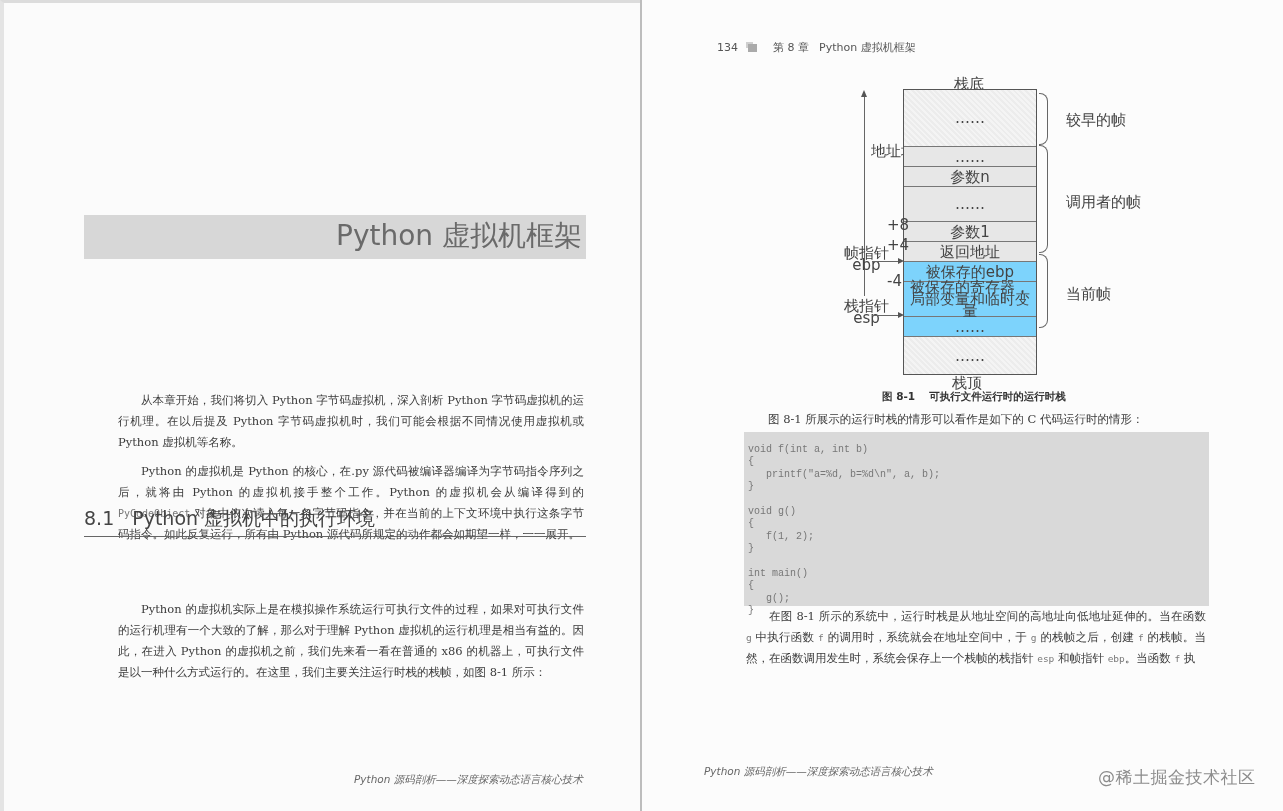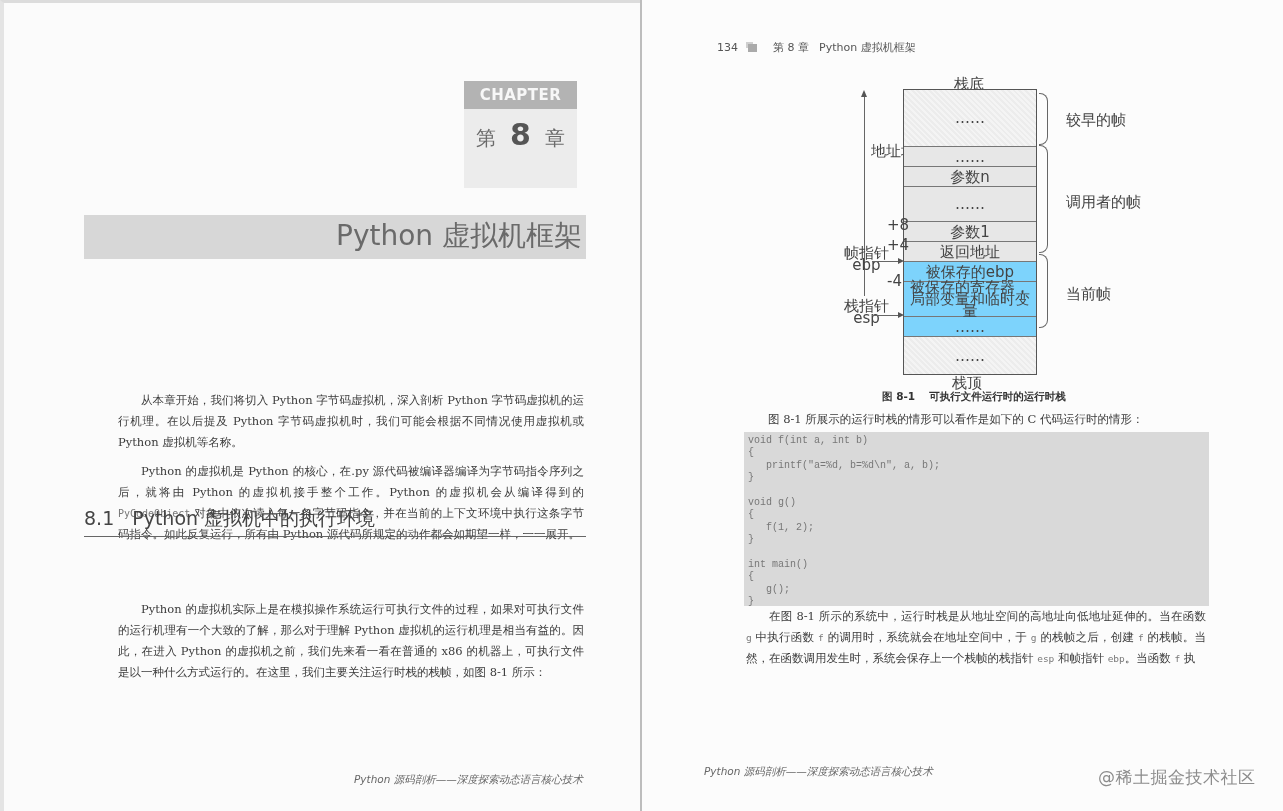--- a/index.html
+++ b/index.html
@@ -52,36 +52,30 @@
   .arrow-up { position:absolute; left:34px; top:26px; width:1px; height:200px; background:#666; }
   .arrow-up::before { content:""; position:absolute; left:-3px; top:-6px; border-left:3.5px solid transparent; border-right:3.5px solid transparent; border-bottom:7px solid #555; }
   .ptr { position:absolute; height:1px; background:#666; }
   .ptr::after { content:""; position:absolute; right:-5px; top:-3px; border-top:3.5px solid transparent; border-bottom:3.5px solid transparent; border-left:6px solid #555; }
 
   .fig-caption { position:absolute; left:882px; top:390px; font-family:"DejaVu Sans", sans-serif; font-size:10.5px; color:#333; font-weight:bold; }
   .fig-caption .n { margin-right:14px; }
 
   .intro-line { position:absolute; left:768px; top:412px; font-size:11.5px; color:#3b3b3b; }
 
-  .code { position:absolute; left:744px; top:432px; width:465px; height:174px; background:#d9d9d9; font-family:"Liberation Mono", "DejaVu Sans Mono", monospace; font-size:10px; line-height:12.4px; color:#777; padding:3px 4px; box-sizing:border-box; white-space:pre; }
+  .code { position:absolute; left:744px; top:432px; width:465px; height:174px; background:#d9d9d9; font-family:"Liberation Mono", "DejaVu Sans Mono", monospace; font-size:10px; line-height:12.4px; color:#777; padding:12px 4px; box-sizing:border-box; white-space:pre; }
 
   .para-right { position:absolute; left:746px; top:606px; width:460px; font-size:11.5px; line-height:21px; color:#3b3b3b; text-align:justify; }
   .para-right p { margin:0 0 6px 0; text-indent:2em; }
   .para-right .mono-inline { font-size:9.5px; }
 </style>
 </head>
 <body>
 
 <div class="page page-left">
-  <div class="chapter-box">
-    <div class="head">CHAPTER</div>
-    <div class="num">
-      <span>第</span><b>8</b><span>章</span>
-    </div>
-  </div>
 
   <div class="title-bar">
     <span>Python 虚拟机框架</span>
   </div>
 
   <div class="para" style="left:114px; top:339px; width:466px;">
     <p>从本章开始，我们将切入 Python 字节码虚拟机，深入剖析 Python 字节码虚拟机的运行机理。在以后提及 Python 字节码虚拟机时，我们可能会根据不同情况使用虚拟机或 Python 虚拟机等名称。</p>
     <p><span>Python 的虚拟机是 Python 的核心，在.py 源代码被编译器编译为字节码指令序列之后，就将由 Python 的虚拟机接手整个工作。Python 的虚拟机会从编译得到的 </span><span class="mono-inline">PyCodeObject</span><span> 对象中依次读入每一条字节码指令，并在当前的上下文环境中执行这条字节码指令。如此反复运行，所有由 Python 源代码所规定的动作都会如期望一样，一一展开。</span></p>
   </div>
 

